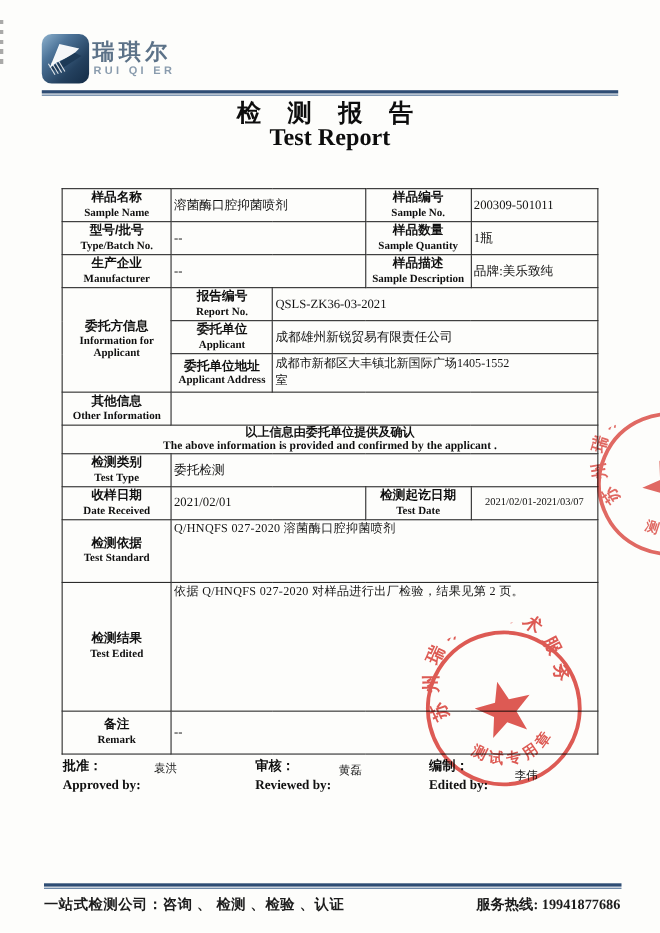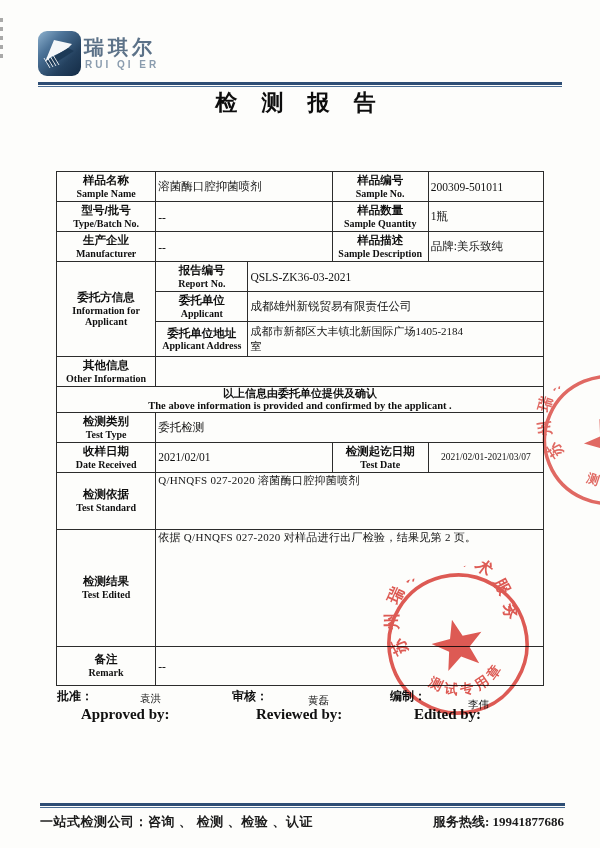--- a/index.html
+++ b/index.html
@@ -55,21 +55,21 @@
   td.addr{ text-align:left; vertical-align:middle; padding-left:48px; font-size:11px; white-space:pre-line; line-height:1.35; }
   td.topleft{ text-align:left; vertical-align:top; padding:9px 10px 0 20px; font-size:11px; letter-spacing:0.3px; }
   td.result{ text-align:left; vertical-align:top; padding:25px 12px 0 28px; font-size:11px; letter-spacing:0.3px; }
   td.confirm{ text-align:center; vertical-align:middle; padding:1px 0; }
   td.confirm .cn{ font-size:11px; }
   td.confirm .en{ font-size:10.5px; }
   
   .sig{ position:absolute; left:56px; top:688px; width:490px; height:40px; }
   .sig-group{ position:absolute; top:0; }
   .sig .cn-lab{ font-family:"Liberation Sans","DejaVu Sans",sans-serif; font-weight:700; font-size:12px; color:#101010; }
-  .sig .en-lab{ font-weight:700; font-size:15px; margin-top:1px; color:#101010;margin-left:24px; }
+  .sig .en-lab{ font-weight:700; font-size:12px; margin-top:1px; color:#101010; }
   .sig-name{ position:absolute; font-size:10.5px; color:#1a1a1a; }
   
   .stamp{ position:absolute; opacity:0.82; mix-blend-mode:multiply; }
   .stamp-main{ left:384px; top:570px; width:148px; height:148px; transform:rotate(-14deg); }
   .stamp-edge{ left:540px; top:372px; width:136px; height:136px; transform:rotate(-22deg); opacity:0.75; }
   .stamp svg text{ font-family:"Liberation Sans","DejaVu Sans",sans-serif; font-weight:700; }
   
   .ftr-rule{ top:803px; left:40px; width:525px; }
   .ftr-left{
     position:absolute; left:40px; top:813px;
@@ -107,20 +107,21 @@
     </svg>
   </div>
   <div class="logo-cn">瑞琪尔</div>
   <div class="logo-en">RUI QI ER</div>
   <div class="rule hdr-rule">
       <div class="r1"></div>
       <div class="r2"></div>
     </div>
 
   <div class="title-cn">检 测 报 告</div>
+  <div class="title-en">Test Report</div>
 
   <table class="report">
     <colgroup>
         <col style="width:99px">
         <col style="width:92px">
         <col style="width:84px">
         <col style="width:96px">
         <col style="width:115px">
       </colgroup>
     <tbody>
@@ -176,21 +177,21 @@
             <div class="cn">委托单位</div>
             <div class="en">Applicant</div>
           </td>
       <td class="val" colspan="3">成都雄州新锐贸易有限责任公司</td>
     </tr>
     <tr style="height:35px">
       <td class="lab">
             <div class="cn">委托单位地址</div>
             <div class="en">Applicant Address</div>
           </td>
-      <td class="addr" colspan="3">成都市新都区大丰镇北新国际广场1405-2184
+      <td class="addr" colspan="3">成都市新都区大丰镇北新国际广场1405-1552
 室</td>
     </tr>
     <tr style="height:30px">
       <td class="lab">
             <div class="cn">其他信息</div>
             <div class="en">Other Information</div>
           </td>
       <td class="val" colspan="4"></td>
     </tr>
     <tr style="height:25px">

